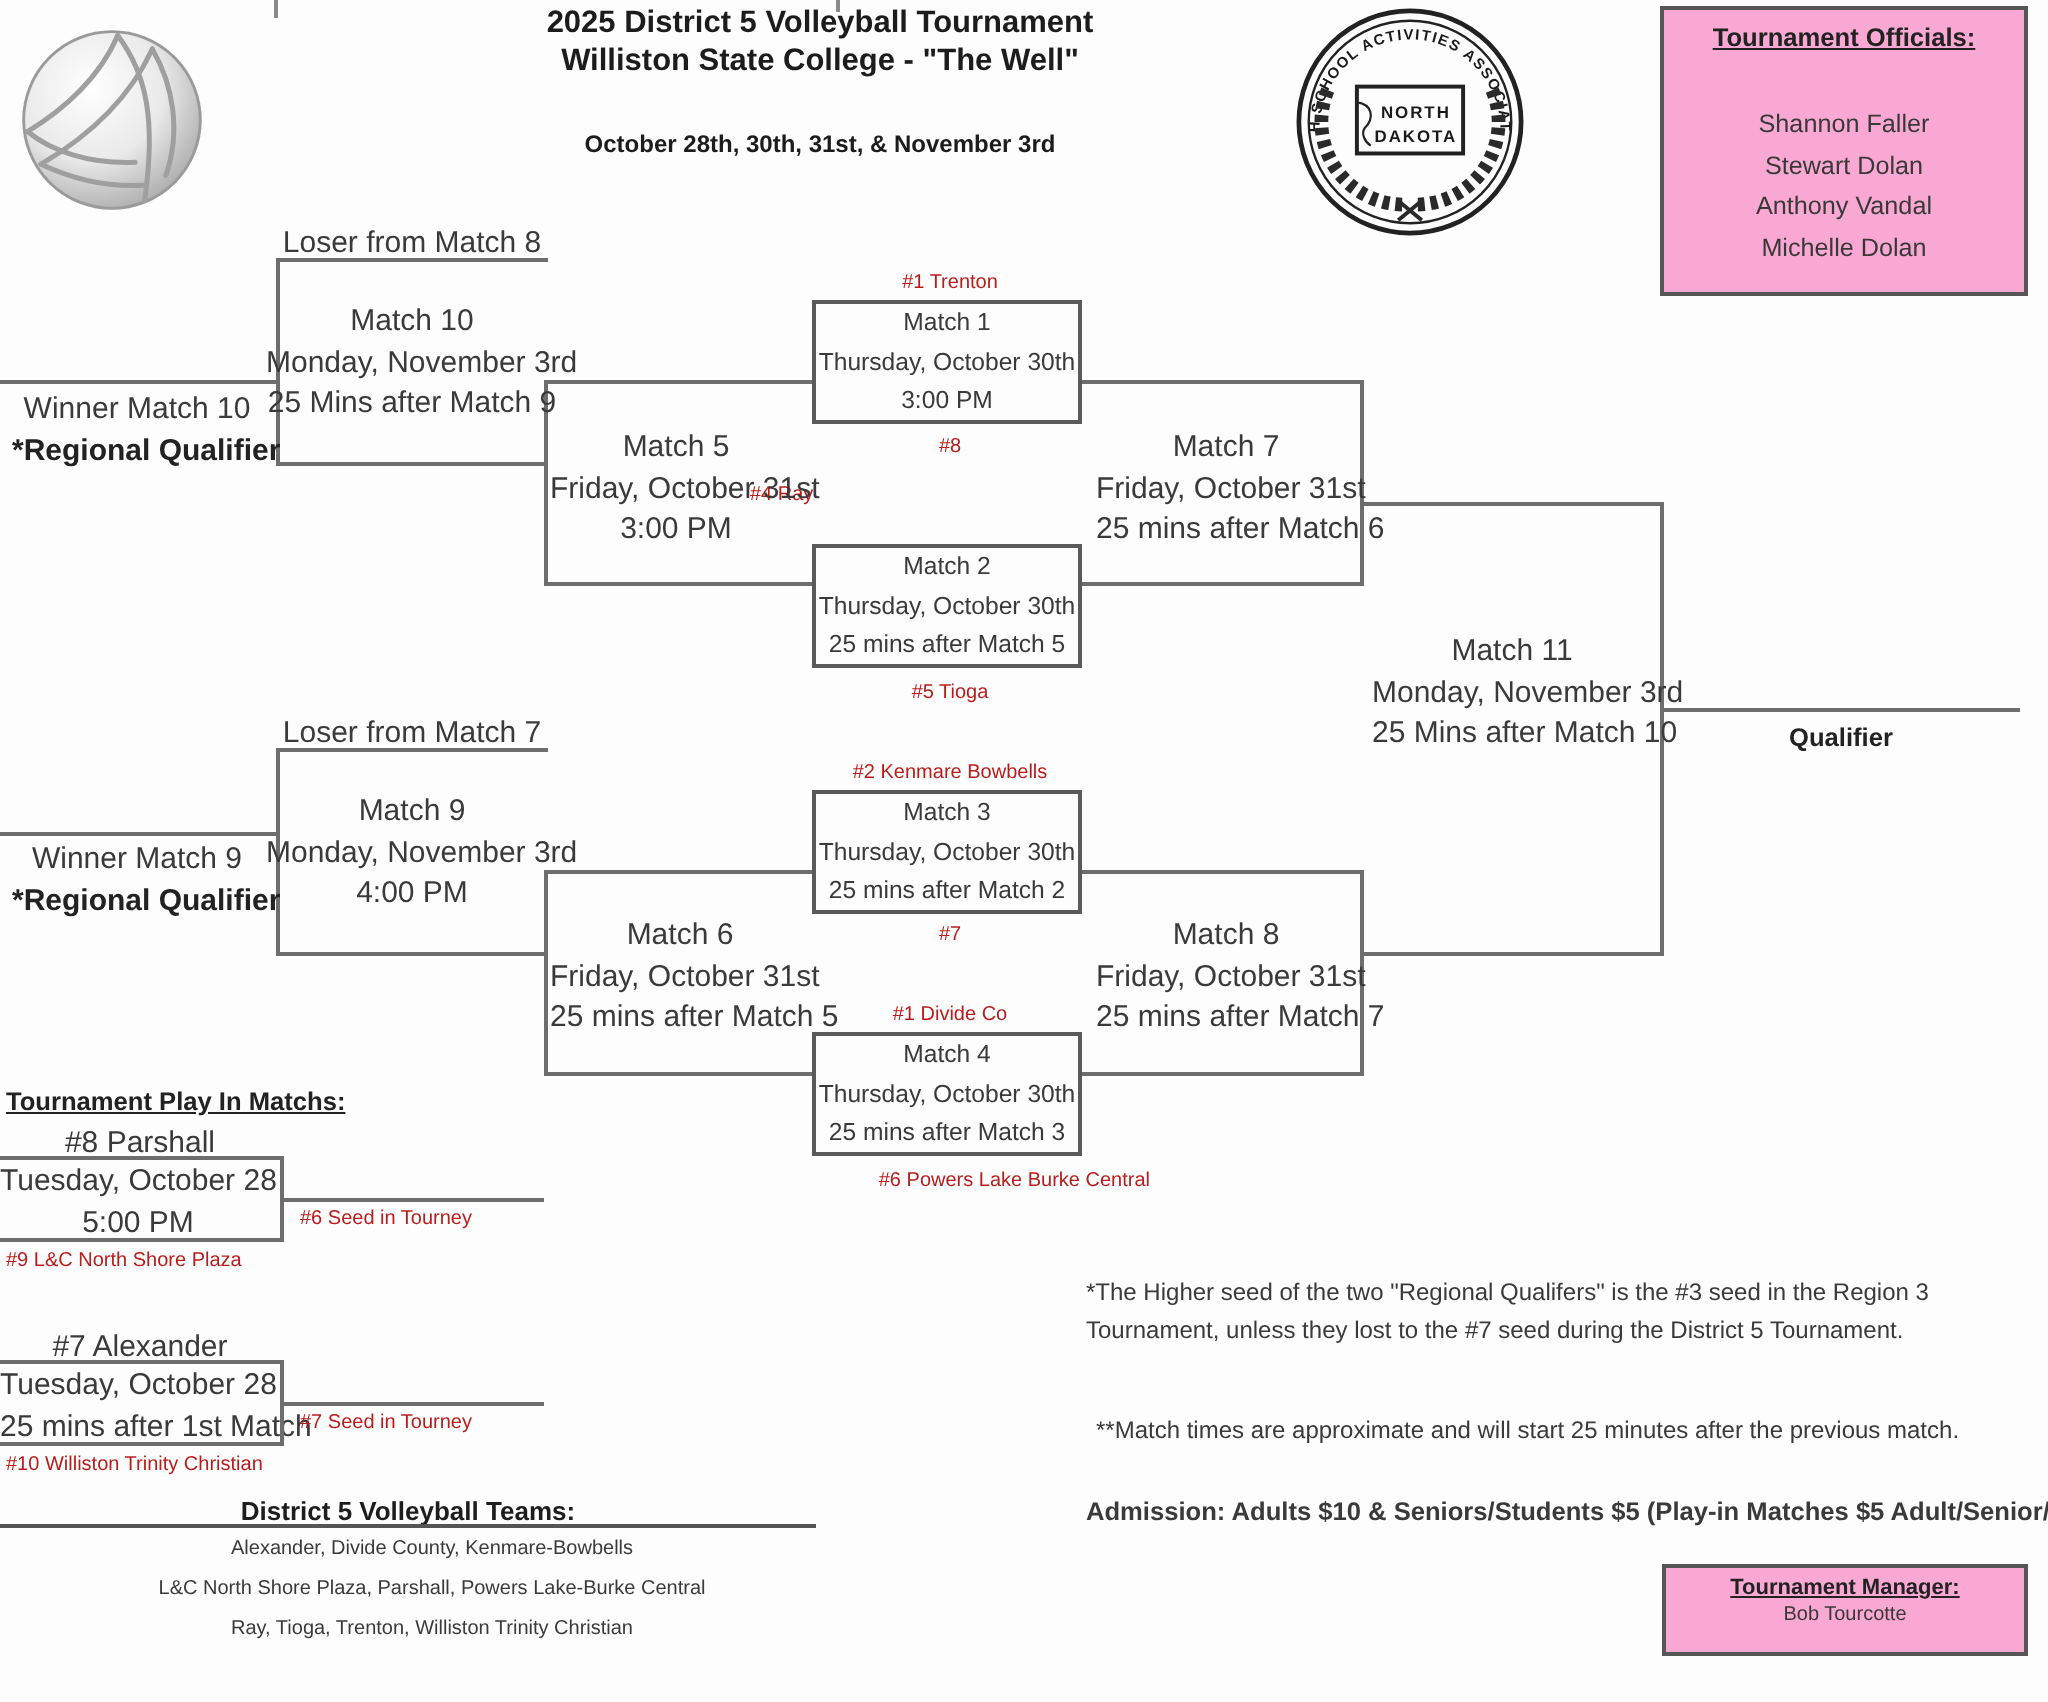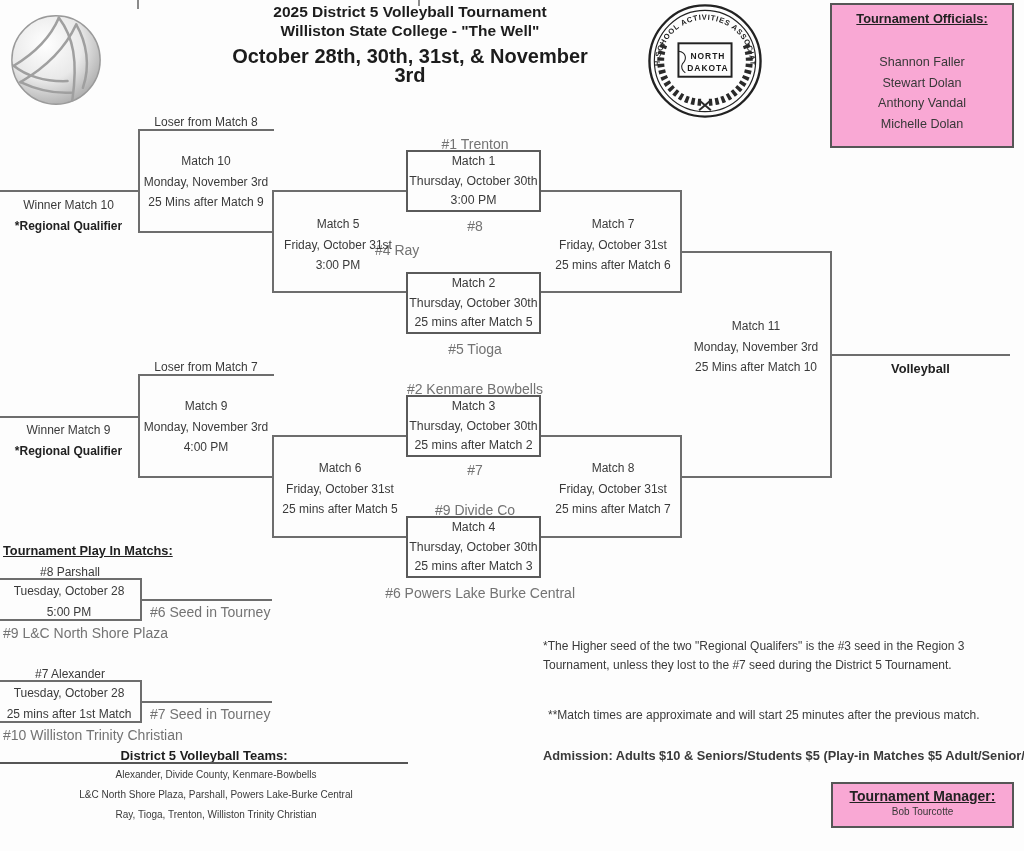--- a/index.html
+++ b/index.html
@@ -2,34 +2,34 @@
 <html><head>
 <meta charset="utf-8">
 <style>
   html,body{margin:0;padding:0;background:#e9e9e9;}
   .page{
     position:relative;width:1024px;height:851px;background:#fdfdfd;
     font-family:"Liberation Sans",sans-serif;color:#383838;overflow:hidden;
   }
   .hl{position:absolute;height:2px;background:#6d6d6d;}
   .vl{position:absolute;width:2px;background:#6d6d6d;}
-  .txt{position:absolute;font-size:12px;line-height:20.5px;text-align:center;color:#3a3a3a;white-space:nowrap;}
+  .txt{position:absolute;font-size:15px;line-height:20.5px;text-align:center;color:#3a3a3a;white-space:nowrap;}
   .txt div{white-space:nowrap;}
-  .lbl{position:absolute;font-size:14px;color:#737373;white-space:nowrap;}
+  .lbl{position:absolute;font-size:10px;color:#b91c1c;white-space:nowrap;}
   .mbox{
     position:absolute;border:2px solid #5a5a5a;background:#fdfdfd;
     display:flex;flex-direction:column;justify-content:space-around;
     text-align:center;font-size:12.3px;color:#3a3a3a;
   }
   .mbox div{line-height:12.5px;white-space:nowrap;}
   .bold{font-weight:bold;color:#222;}
   .title{position:absolute;left:230px;top:2px;width:360px;text-align:center;color:#1c1c1c;font-weight:bold;}
   .title .t1{font-size:15.5px;line-height:19px;}
   .title .t2{font-size:15.5px;line-height:19px;}
-  .title .t3{font-size:20px;line-height:19px;margin-top:7px;}
+  .title .t3{font-size:12px;line-height:19px;margin-top:23px;}
   .obox{position:absolute;border:2px solid #565656;background:#f9a8d4;text-align:center;}
   .underline{text-decoration:underline;}
   .note{position:absolute;font-size:12px;line-height:18.5px;color:#3a3a3a;}
 </style>
 </head>
 <body>
 
 <div class="page">
 
   <div class="vl" style="left:137px;top:0;height:9px;background:#8a8a8a"></div>
@@ -132,21 +132,21 @@
   <div class="lbl" style="left:375px;top:341px;width:200px;text-align:center">#5 Tioga</div>
 
   <div class="lbl" style="left:375px;top:381px;width:200px;text-align:center">#2 Kenmare Bowbells</div>
   <div class="mbox" style="left:406px;top:395px;width:131px;height:58px">
     <div>Match 3</div>
     <div>Thursday, October 30th</div>
     <div>25 mins after Match 2</div>
   </div>
   <div class="lbl" style="left:375px;top:462px;width:200px;text-align:center">#7</div>
 
-  <div class="lbl" style="left:375px;top:502px;width:200px;text-align:center">#9 Divide Co</div>
+  <div class="lbl" style="left:375px;top:502px;width:200px;text-align:center">#1 Divide Co</div>
   <div class="mbox" style="left:406px;top:516px;width:131px;height:58px">
     <div>Match 4</div>
     <div>Thursday, October 30th</div>
     <div>25 mins after Match 3</div>
   </div>
   <div class="lbl" style="left:375px;top:585px;width:200px;text-align:right">#6 Powers Lake Burke Central</div>
 
   <div class="txt" style="left:140px;top:112px;width:132px">Loser from Match 8</div>
   <div class="txt" style="left:133px;top:151px;width:146px">
     <div>Match 10</div>
@@ -168,21 +168,21 @@
     <div>Match 7</div>
     <div>Friday, October 31st</div>
     <div>25 mins after Match 6</div>
   </div>
 
   <div class="txt" style="left:686px;top:316px;width:140px">
     <div>Match 11</div>
     <div>Monday, November 3rd</div>
     <div>25 Mins after Match 10</div>
   </div>
-  <div class="txt bold" style="left:858px;top:359px;width:125px;font-size:12.8px">Volleyball</div>
+  <div class="txt bold" style="left:858px;top:359px;width:125px;font-size:12.8px">Qualifier</div>
 
   <div class="txt" style="left:140px;top:357px;width:132px">Loser from Match 7</div>
   <div class="txt" style="left:133px;top:396px;width:146px">
     <div>Match 9</div>
     <div>Monday, November 3rd</div>
     <div>4:00 PM</div>
   </div>
   <div class="txt" style="left:6px;top:420px;width:125px">
     <div>Winner Match 9</div>
     <div class="bold">*Regional Qualifier</div>
@@ -235,17 +235,17 @@
   </div>
 
   <div class="note" style="left:543px;top:637px;width:450px">
     <div>*The Higher seed of the two "Regional Qualifers" is the #3 seed in the Region 3</div>
     <div>Tournament, unless they lost to the #7 seed during the District 5 Tournament.</div>
   </div>
   <div class="note" style="left:548px;top:706px;white-space:nowrap">**Match times are approximate and will start 25 minutes after the previous match.</div>
   <div class="note bold" style="left:543px;top:747px;font-size:12.8px;white-space:nowrap">Admission: Adults $10 &amp; Seniors/Students $5 (Play-in Matches $5 Adult/Senior/Stud</div>
 
   <div class="obox" style="left:831px;top:782px;width:179px;height:42px">
-    <div class="bold underline" style="font-size:14px;margin-top:4px">Tournament Manager:</div>
+    <div class="bold underline" style="font-size:11px;margin-top:4px">Tournament Manager:</div>
     <div style="font-size:10px;margin-top:2px">Bob Tourcotte</div>
   </div>
 
 </div>
 
 </body></html>

